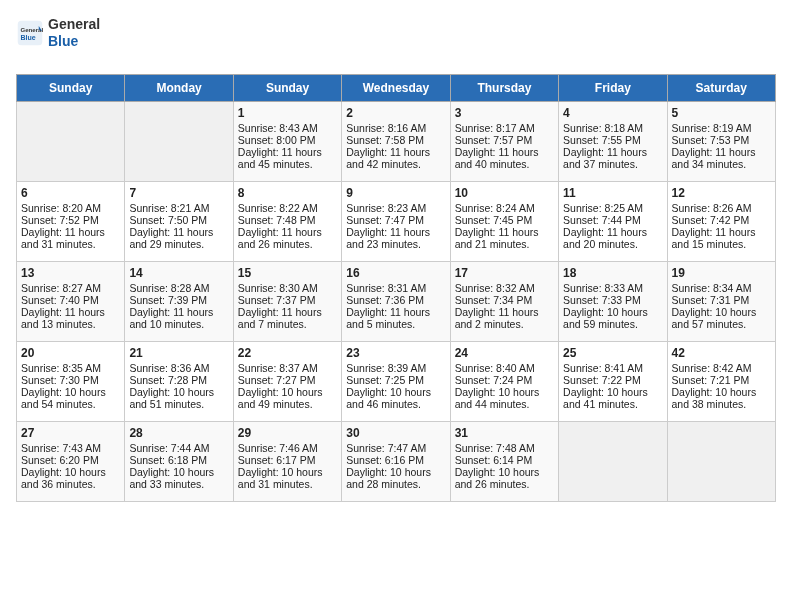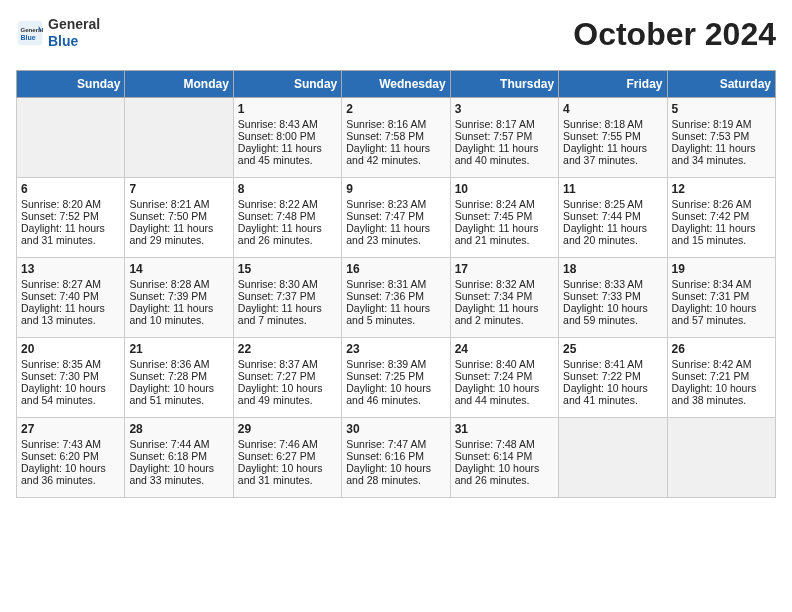--- a/index.html
+++ b/index.html
@@ -7,21 +7,21 @@
       font-family: Arial, sans-serif;
       background: #fff;
       width: 792px;
       min-height: 612px;
       padding: 16px;
     }
     .header {
       display: flex;
       justify-content: space-between;
       align-items: flex-start;
-      margin-bottom: 17px;
+      margin-bottom: 24px;
     }
     .logo {
       display: flex;
       align-items: center;
       gap: 4px;
     }
     .logo-text {
       display: flex;
       flex-direction: column;
       font-size: 14px;
@@ -50,21 +50,21 @@
       width: 100%;
       border-collapse: collapse;
       table-layout: fixed;
     }
     thead th {
       background-color: #2a6db5;
       color: #fff;
       font-size: 12px;
       font-weight: bold;
       padding: 6px 4px;
-      text-align: right;
+      text-align: center;
       border: 1px solid #aaa;
     }
     tbody td {
       vertical-align: top;
       border: 1px solid #ccc;
       padding: 4px 4px;
       font-size: 10.5px;
       color: #222;
       height: 80px;
     }
@@ -95,21 +95,20 @@
       <text x="5" y="24" font-size="8" font-weight="bold" fill="#1a5fa8">Blue</text>
       <polygon points="26,8 30,14 26,12" fill="#1a5fa8"></polygon>
       <polygon points="28,6 32,10 30,8" fill="#2a9fd8" transform="translate(-4,2)"></polygon>
     </svg>
     <div class="logo-text">
       <span class="logo-general">General</span>
       <span class="logo-blue">Blue</span>
     </div>
   </div>
   <div class="title-block">
-    <div class="month-title">October 2024</div>
   </div>
 </div>
 
 <table>
   <thead>
     <tr>
     <th>Sunday</th>
         <th>Monday</th>
         <th>Sunday</th>
         <th>Wednesday</th>
@@ -272,21 +271,21 @@
           <div>Sunset: 7:24 PM</div>
           <div>Daylight: 10 hours and 44 minutes.</div>
         </td>
         <td>
           <span class="day-num">25</span>
           <div>Sunrise: 8:41 AM</div>
           <div>Sunset: 7:22 PM</div>
           <div>Daylight: 10 hours and 41 minutes.</div>
         </td>
         <td>
-          <span class="day-num">26</span>
+          <span class="day-num">42</span>
           <div>Sunrise: 8:42 AM</div>
           <div>Sunset: 7:21 PM</div>
           <div>Daylight: 10 hours and 38 minutes.</div>
         </td>
       </tr>
       <tr>
         <td>
           <span class="day-num">27</span>
           <div>Sunrise: 7:43 AM</div>
           <div>Sunset: 6:20 PM</div>
@@ -294,21 +293,21 @@
         </td>
         <td>
           <span class="day-num">28</span>
           <div>Sunrise: 7:44 AM</div>
           <div>Sunset: 6:18 PM</div>
           <div>Daylight: 10 hours and 33 minutes.</div>
         </td>
         <td>
           <span class="day-num">29</span>
           <div>Sunrise: 7:46 AM</div>
-          <div>Sunset: 6:27 PM</div>
+          <div>Sunset: 6:17 PM</div>
           <div>Daylight: 10 hours and 31 minutes.</div>
         </td>
         <td>
           <span class="day-num">30</span>
           <div>Sunrise: 7:47 AM</div>
           <div>Sunset: 6:16 PM</div>
           <div>Daylight: 10 hours and 28 minutes.</div>
         </td>
         <td>
           <span class="day-num">31</span>

